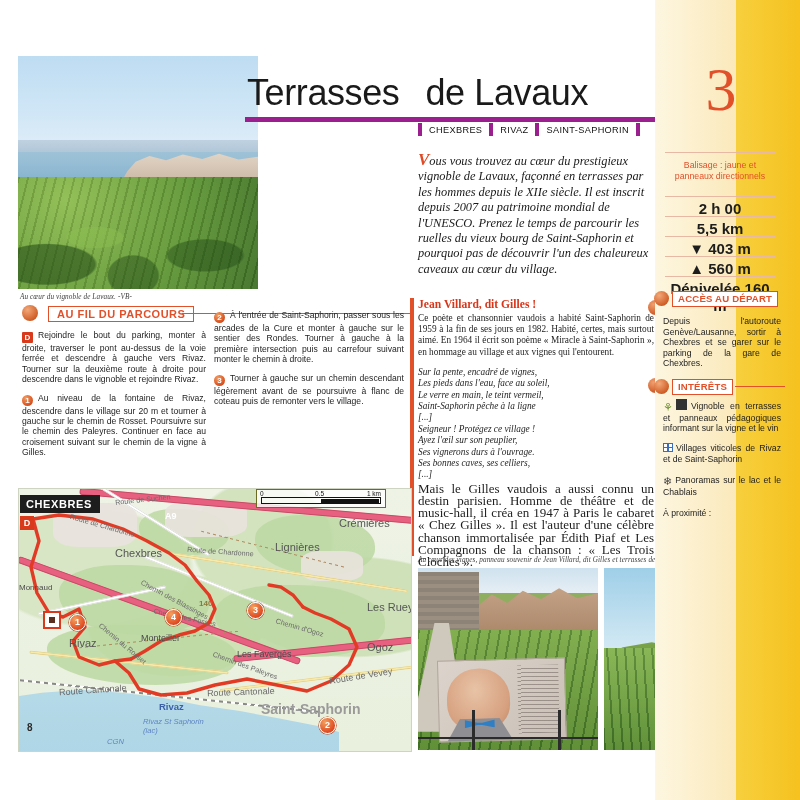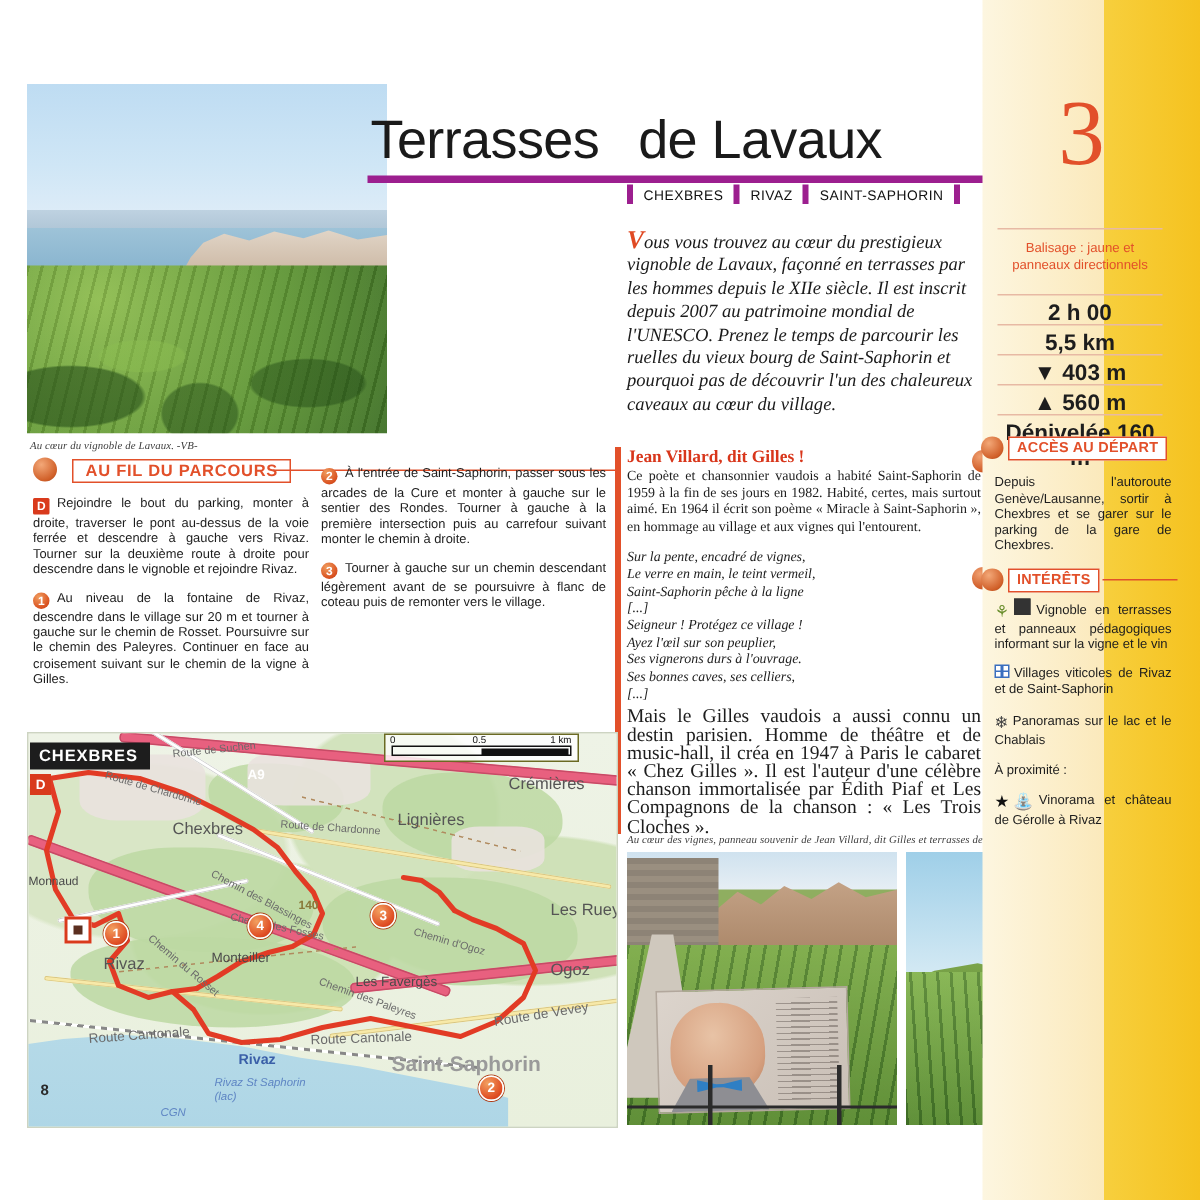--- a/index.html
+++ b/index.html
@@ -367,20 +367,21 @@
   <div class="intro">
     <span class="dropcap">V</span><span>ous vous trouvez au cœur du prestigieux vignoble de Lavaux, façonné en terrasses par les hommes depuis le XIIe siècle. Il est inscrit depuis 2007 au patrimoine mondial de l'UNESCO. Prenez le temps de parcourir les ruelles du vieux bourg de Saint-Saphorin et pourquoi pas de découvrir l'un des chaleureux caveaux au cœur du village.</span>
   </div>
 
   <div class="gilles">
     <div class="bar"></div>
     <h3>Jean Villard, dit Gilles !</h3>
     <p>Ce poète et chansonnier vaudois a habité Saint-Saphorin de 1959 à la fin de ses jours en 1982. Habité, certes, mais surtout aimé. En 1964 il écrit son poème « Miracle à Saint-Saphorin », en hommage au village et aux vignes qui l'entourent.</p>
     <div class="poem">
       <div>Sur la pente, encadré de vignes,</div>
+      <div>Les pieds dans l'eau, face au soleil,</div>
       <div>Le verre en main, le teint vermeil,</div>
       <div>Saint-Saphorin pêche à la ligne</div>
       <div>[...]</div>
       <div>Seigneur ! Protégez ce village !</div>
       <div>Ayez l'œil sur son peuplier,</div>
       <div>Ses vignerons durs à l'ouvrage.</div>
       <div>Ses bonnes caves, ses celliers,</div>
       <div>[...]</div>
     </div>
     <p class="after">Mais le Gilles vaudois a aussi connu un destin parisien. Homme de théâtre et de music-hall, il créa en 1947 à Paris le cabaret « Chez Gilles ». Il est l'auteur d'une célèbre chanson immortalisée par Édith Piaf et Les Compagnons de la chanson : « Les Trois Cloches ».</p>
@@ -447,21 +448,21 @@
                L96,172 L110,184 L120,200 L142,206 L168,204 L196,196 L228,190 L258,196 L288,202
                L312,192 L330,176 L338,158 L330,140 L312,130 L296,124 L284,118" fill="none" stroke="#e23b25" stroke-width="3.4" stroke-linejoin="round" stroke-linecap="round"></path>
       <path d="M14,30 L40,26 L74,30 L104,40 L128,52 L150,64 L166,76 L178,92 L190,106 L196,120
                L190,134 L176,142 L160,146 L142,152 L126,162 L112,170" fill="none" stroke="#e23b25" stroke-width="3.4" stroke-linejoin="round" stroke-linecap="round"></path>
       <path d="M112,170 L96,172" fill="none" stroke="#e23b25" stroke-width="3.4" stroke-linecap="round"></path>
       <path d="M284,118 L274,106 L262,98 L250,96" fill="none" stroke="#e23b25" stroke-width="3.4" stroke-linecap="round"></path>
     </svg>
 
     <div class="maplabel big" style="left:96px;top:58px;">Chexbres</div>
     <div class="maplabel big" style="left:320px;top:28px;">Crémières</div>
-    <div class="maplabel big" style="left:246px;top:52px;">Lignières</div>
+    <div class="maplabel big" style="left:256px;top:52px;">Lignières</div>
     <div class="maplabel big" style="left:348px;top:112px;">Les Rueyres</div>
     <div class="maplabel big" style="left:50px;top:148px;">Rivaz</div>
     <div class="maplabel big" style="left:242px;top:212px;color:#9a9a9a;font-size:14px;font-weight:bold;">Saint-Saphorin</div>
     <div class="maplabel big" style="left:348px;top:152px;">Ogoz</div>
     <div class="maplabel" style="left:218px;top:160px;font-size:9px;">Les Favergès</div>
     <div class="maplabel" style="left:122px;top:144px;font-size:9px;">Monteiller</div>
     <div class="maplabel" style="left:0px;top:94px;">Monnaud</div>
     <div class="maplabel" style="left:146px;top:22px;color:#fff;font-weight:bold;font-size:9px;">A9</div>
     <div class="maplabel" style="left:180px;top:110px;color:#8a7a3a;font-weight:bold;">140</div>
     <div class="maplabel road" style="left:96px;top:6px;transform:rotate(-6deg);">Route de Suchen</div>
@@ -567,18 +568,15 @@
     <div class="side-item" style="top:399px;">
       <span class="ico ico-vine">⚘</span><span class="ico-panel"></span><span>Vignoble en terrasses et panneaux pédagogiques informant sur la vigne et le vin</span>
     </div>
     <div class="side-item" style="top:443px;">
       <span class="ico-village"></span><span>Villages viticoles de Rivaz et de Saint-Saphorin</span>
     </div>
     <div class="side-item" style="top:475px;">
       <span class="ico ico-pano">❄</span><span>Panoramas sur le lac et le Chablais</span>
     </div>
     <div class="side-item" style="top:508px;">À proximité :</div>
-    <div class="side-item" style="top:528px;">
-      <span class="ico ico-star">★</span><span class="ico ico-castle">⛲</span><span>Vinorama et château de Gérolle à Rivaz</span>
-    </div>
   </div>
 
 </div>
 
 </body></html>

